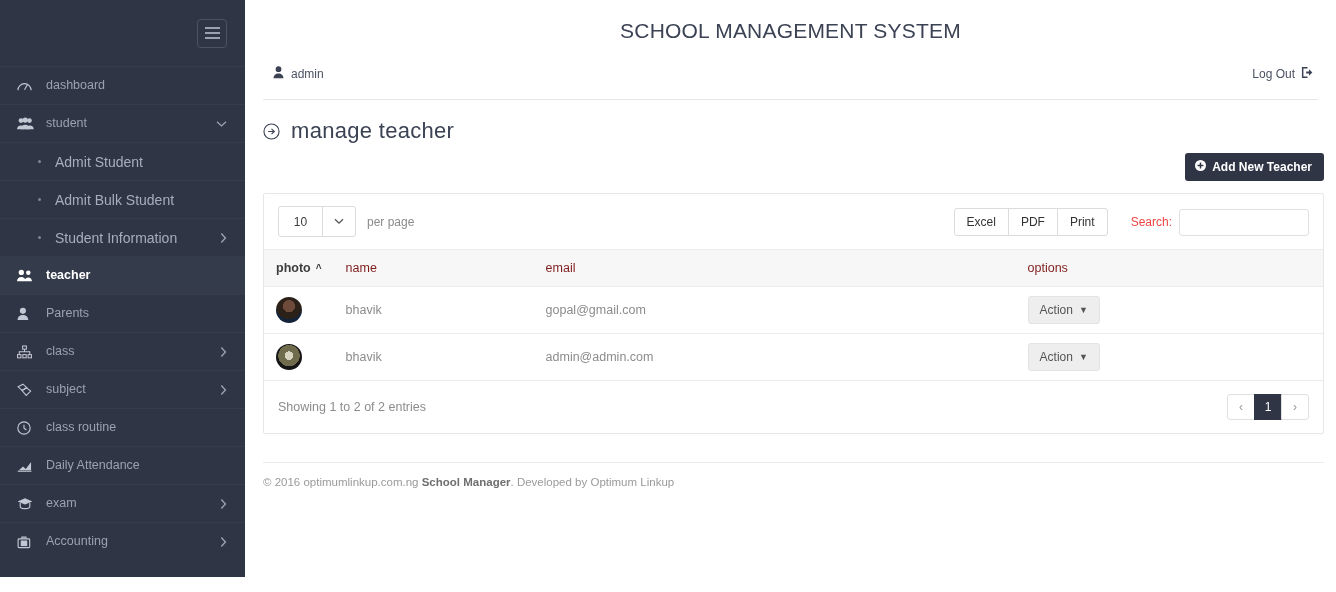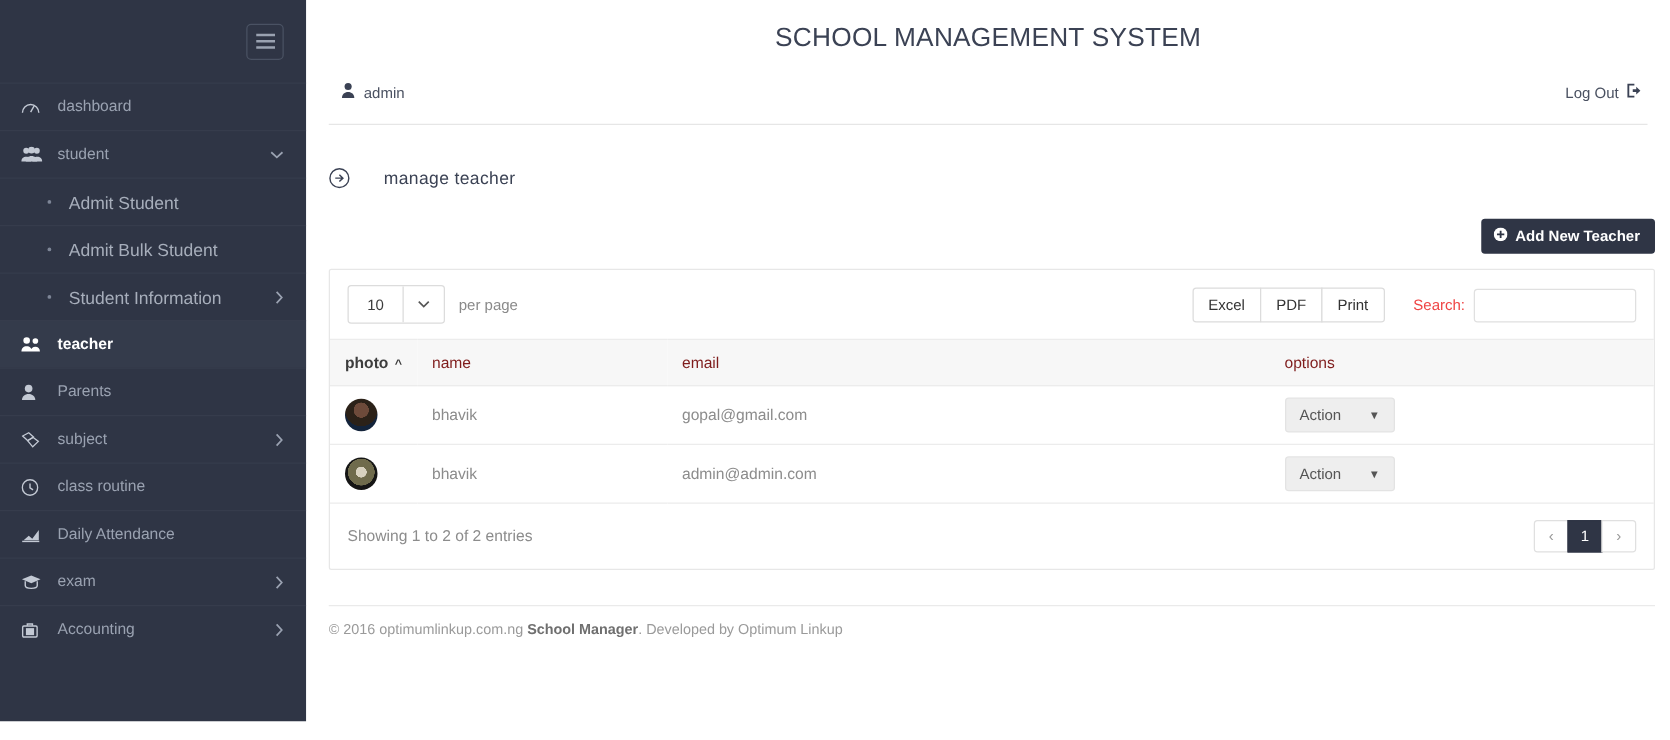--- a/index.html
+++ b/index.html
@@ -106,22 +106,22 @@
     margin: 17px 18px 0 18px;
     border: 0; border-top: 1px solid #e6e6e6;
   }
 
   .page-head {
     display: flex; align-items: center; gap: 11px;
     padding: 18px 0 0 18px;
   }
   .page-head .ph-icon { color: #3b4254; display: flex; }
   .page-head h2 {
-    margin: 16px; font-weight: normal;
-    font-size: 14px; color: #3b4254;
+    margin: 0; font-weight: normal;
+    font-size: 22px; color: #3b4254;
     letter-spacing: .3px;
   }
 
   .add-row {
     display: flex; justify-content: flex-end;
     padding: 9px 12px 0 0;
   }
   .btn-add {
     background: #2f3545; color: #fff;
     border: none; border-radius: 3px;
@@ -210,21 +210,21 @@
     position: relative;
   }
   .avatar.a1 { background: radial-gradient(circle at 50% 35%, #6d4a3a 0 28%, #2b2118 29% 60%, #13233a 61% 100%); }
   .avatar.a2 { background: radial-gradient(circle at 50% 45%, #d8d2c0 0 22%, #6f6b4c 23% 55%, #151515 56% 100%); }
   .btn-action {
     background: #eeeeee; border: 1px solid #e3e3e3;
     border-radius: 3px;
     font-size: 12px; color: #555;
     padding: 6px 11px;
     cursor: pointer;
-    display: inline-flex; align-items: center; gap: 22px;
+    display: inline-flex; align-items: center; gap: 6px;
     font-family: "Liberation Sans", sans-serif;
   }
   .btn-action .cd { font-size: 9px; }
 
   .panel-bottom {
     display: flex; align-items: center; justify-content: space-between;
     padding: 13px 14px;
   }
   .showing { font-size: 12.5px; color: #8c8c8c; }
   .pager { display: flex; }
@@ -319,20 +319,37 @@
           <span class="lbl">teacher</span>
         </li>
         <li class="nav-item">
           <span class="ico">
             <svg width="12" height="14" viewBox="0 0 13 14">
               <circle cx="6.4" cy="3.6" r="3.3" fill="currentColor"></circle>
               <path d="M0.6 13.6c0-3.3 2.6-5.4 5.8-5.4s5.8 2.1 5.8 5.4z" fill="currentColor"></path>
             </svg>
           </span>
           <span class="lbl">Parents</span>
+        </li>
+        <li class="nav-item">
+          <span class="ico">
+            <svg width="15" height="14" viewBox="0 0 16 14">
+              <rect x="6" y="0.6" width="4" height="3.4" fill="none" stroke="currentColor" stroke-width="1.1"></rect>
+              <rect x="0.6" y="9.8" width="3.6" height="3.4" fill="none" stroke="currentColor" stroke-width="1.1"></rect>
+              <rect x="6.2" y="9.8" width="3.6" height="3.4" fill="none" stroke="currentColor" stroke-width="1.1"></rect>
+              <rect x="11.8" y="9.8" width="3.6" height="3.4" fill="none" stroke="currentColor" stroke-width="1.1"></rect>
+              <path d="M8 4.1v2.6M2.4 9.7V6.7h11.2v3" fill="none" stroke="currentColor" stroke-width="1.1"></path>
+            </svg>
+          </span>
+          <span class="lbl">class</span>
+          <span class="caret">
+            <svg width="7" height="11" viewBox="0 0 7 11">
+              <path d="M1.3 1L5.4 5.5 1.3 10" fill="none" stroke="currentColor" stroke-width="1.4"></path>
+            </svg>
+          </span>
         </li>
         <li class="nav-item">
           <span class="ico">
             <svg width="15" height="14" viewBox="0 0 16 14">
               <path d="M1.2 3.6L6.4 0.8l4 3.6-5 3z" fill="none" stroke="currentColor" stroke-width="1.1"></path>
               <path d="M5.4 7.6l4.8-2.8 4.4 3.4-4.8 4.6z" fill="none" stroke="currentColor" stroke-width="1.1"></path>
             </svg>
           </span>
           <span class="lbl">subject</span>
           <span class="caret">

